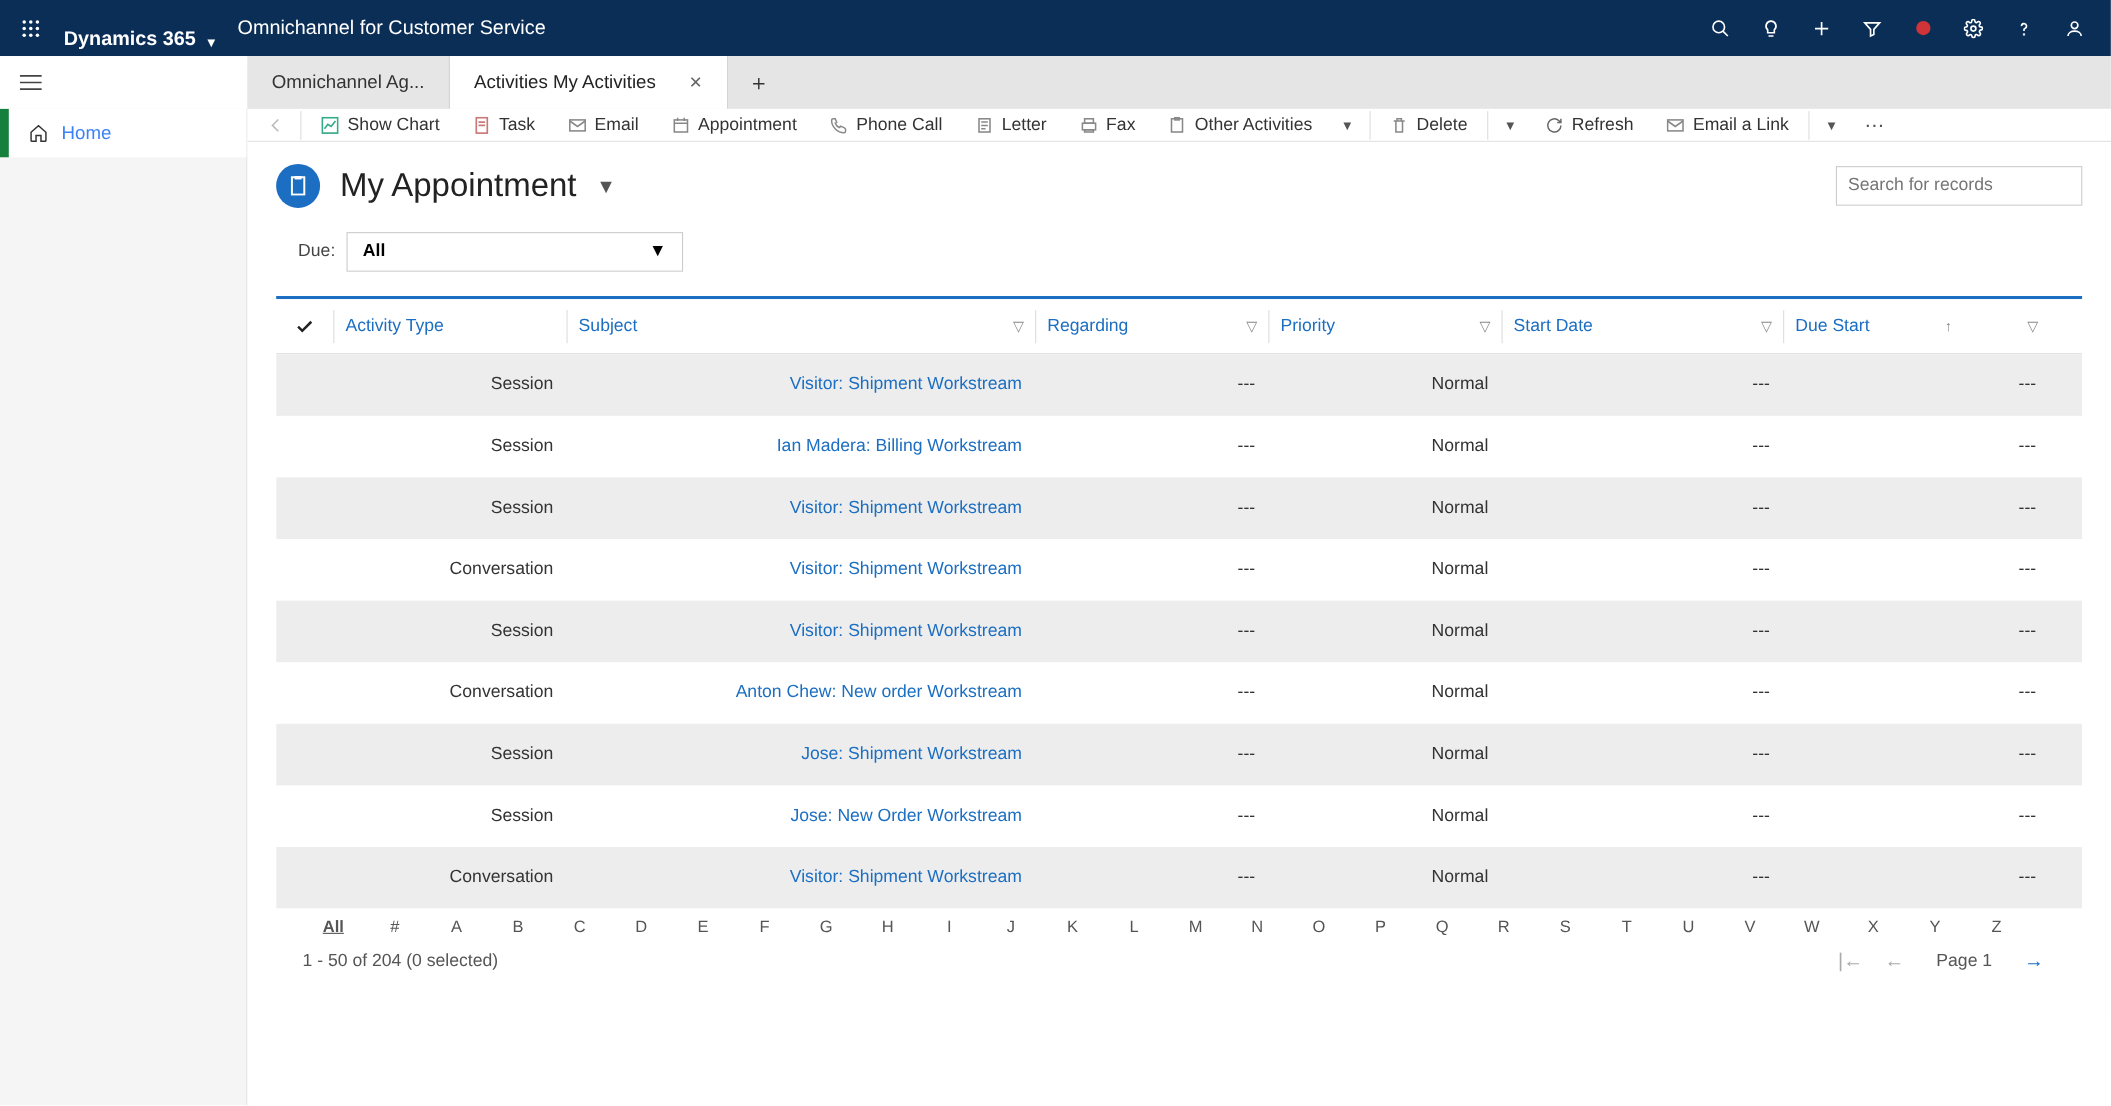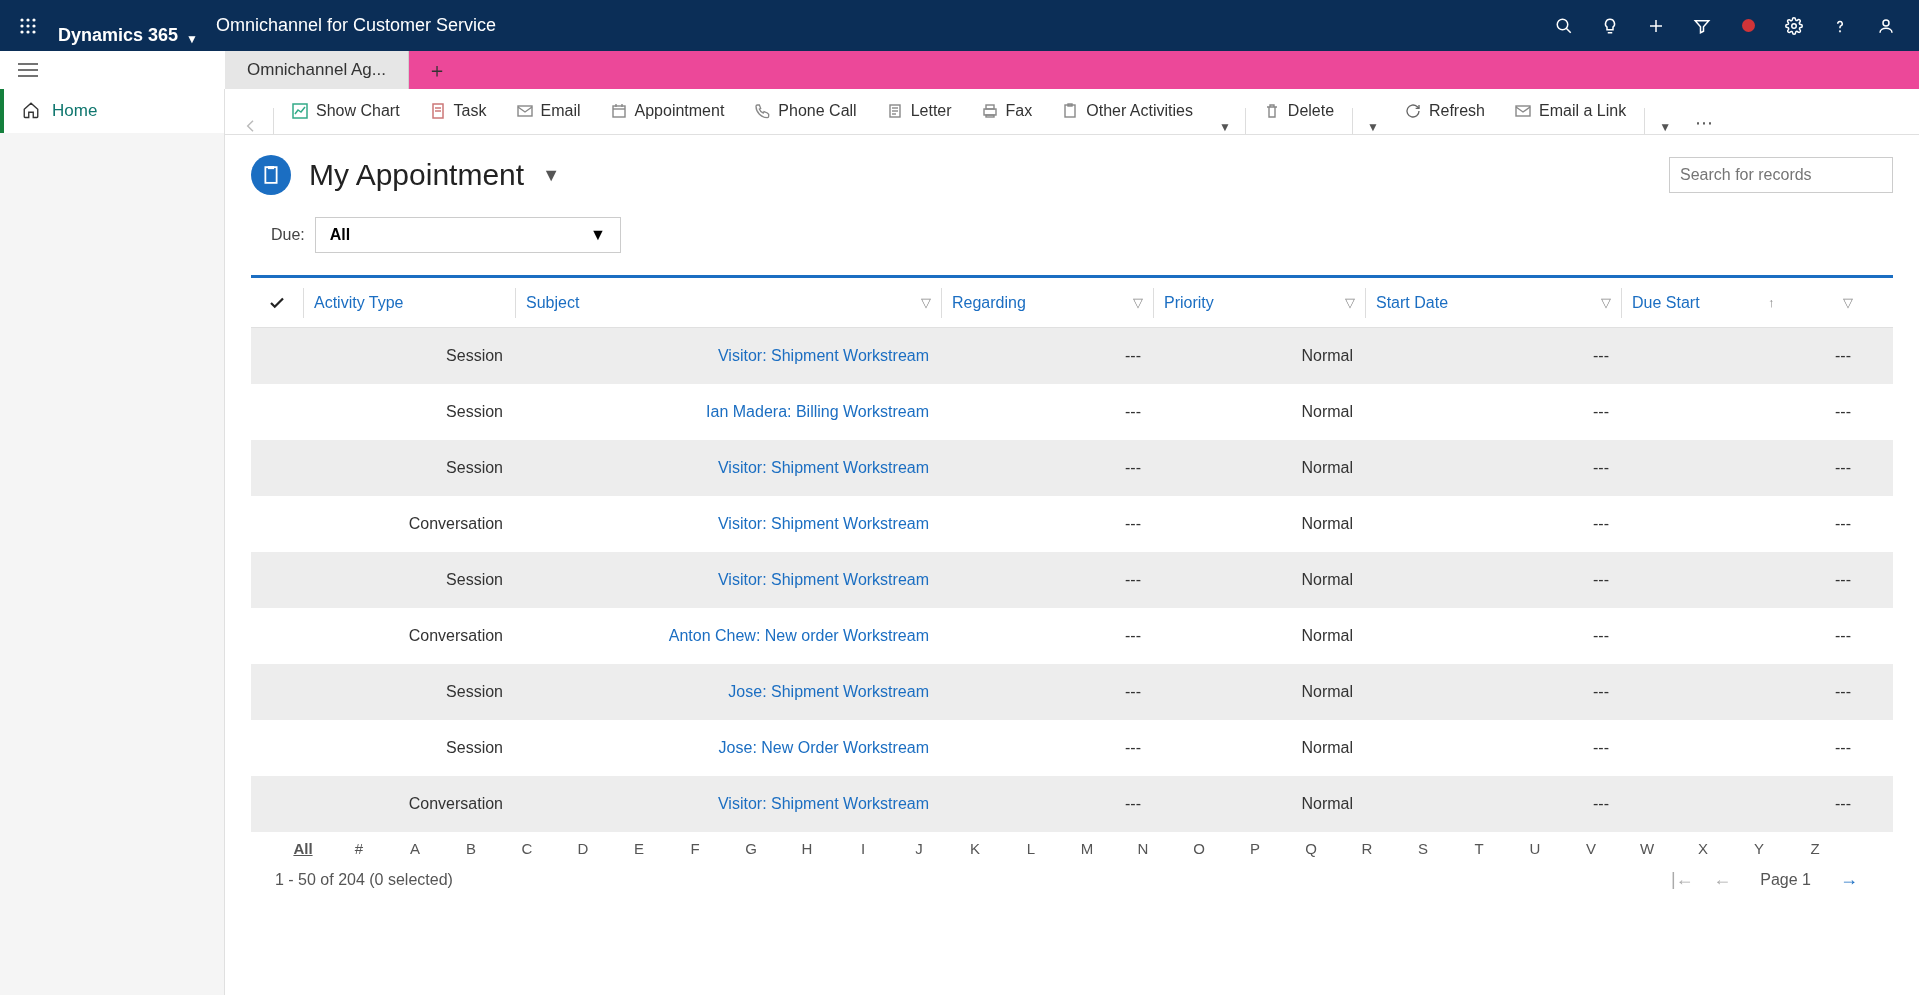--- a/index.html
+++ b/index.html
@@ -7,35 +7,35 @@
 
 .top-bar { background: #0b2e57; height: 51px; display: flex; align-items: center; color: #fff; padding: 0 10px; }
 .app-launcher { width: 36px; height: 36px; display: flex; align-items: center; justify-content: center; cursor: pointer; }
 .brand { font-size: 18px; font-weight: 600; margin-left: 12px; display: flex; align-items: flex-end; gap: 8px; margin-top: 20px; }
 .brand-chevron { font-size: 12px; }
 .app-title { font-size: 18px; font-weight: 400; margin-left: 18px; }
 .top-spacer { flex: 1; }
 .top-icon { width: 46px; height: 51px; display: flex; align-items: center; justify-content: center; cursor: pointer; font-size: 18px; }
 .rec-dot { width: 13px; height: 13px; border-radius: 50%; background: #d13438; }
 
-.sub-header { height: 38px; background: #ec4899; display: flex; align-items: stretch; }
+.sub-header { height: 48px; background: #e5e5e5; display: flex; align-items: stretch; }
 .hamburger-cell { width: 225px; background: #fff; display: flex; align-items: center; padding-left: 18px; }
 .hamburger-cell svg { cursor: pointer; }
 .tab-inactive { display: flex; align-items: center; padding: 0 22px; color: #333; font-size: 17px; border-right: 1px solid #d0d0d0; background: #e6e6e6; cursor: pointer; }
 .tab-active { background: #fff; display: flex; align-items: center; padding: 0 22px; font-size: 17px; color: #222; border-right: 1px solid #d0d0d0; gap: 30px; cursor: default; }
 .tab-active .close { color: #666; font-size: 15px; cursor: pointer; }
 .tab-add { display: flex; align-items: center; padding: 0 18px; font-size: 20px; color: #333; cursor: pointer; }
 
 .content-row { display: flex; height: calc(100% - 99px); }
 .sidebar { width: 225px; background: #f5f5f5; border-right: 1px solid #e0e0e0; }
-.nav-item { display: flex; gap: 12px; padding: 12px 18px; font-size: 17px; color: #0f766e; background: #fff; border-left: 4px solid #15803d; cursor: pointer; }
+.nav-item { display: flex; align-items: center; gap: 12px; padding: 12px 18px; font-size: 17px; color: #3b82f6; background: #fff; border-left: 8px solid #15803d; cursor: pointer; }
 
 .main { flex: 1; display: flex; flex-direction: column; background: #f5f5f5; }
 
-.toolbar { height: 46px; display: flex; align-items: flex-end; background: #fff; border-bottom: 1px solid #e0e0e0; padding: 0 8px; gap: 2px; }
+.toolbar { height: 30px; display: flex; align-items: center; background: #fff; border-bottom: 1px solid #e0e0e0; padding: 0 8px; gap: 2px; }
 .back-btn { width: 36px; display: flex; align-items: center; justify-content: center; color: #999; cursor: pointer; }
 .tool-item { display: flex; align-items: center; gap: 8px; padding: 0 14px; height: 46px; font-size: 16px; color: #333; cursor: pointer; }
 .tool-sep { width: 1px; height: 26px; background: #ddd; margin: 0 2px; }
 .tool-chevron { font-size: 12px; color: #555; padding: 0 10px; cursor: pointer; }
 .tool-more { font-size: 18px; color: #555; padding: 0 12px; cursor: pointer; }
 
 .page-wrap { flex: 1; background: #fff; padding: 20px 26px 0 26px; display: flex; flex-direction: column; overflow: hidden; }
 .title-row { display: flex; align-items: center; gap: 18px; }
 .title-icon { width: 40px; height: 40px; border-radius: 50%; background: #1b6ec2; display: flex; align-items: center; justify-content: center; }
 .page-title { font-size: 30px; color: #222; }
@@ -145,20 +145,24 @@
 <div class="sub-header">
   <div class="hamburger-cell">
     <svg width="20" height="16" viewBox="0 0 20 16" fill="none" stroke="#444" stroke-width="1.5">
         <line x1="0" y1="2" x2="20" y2="2"></line>
         <line x1="0" y1="8" x2="20" y2="8"></line>
         <line x1="0" y1="14" x2="20" y2="14"></line>
       </svg>
   </div>
   <div class="tab-inactive">
     <span>Omnichannel Ag...</span>
+  </div>
+  <div class="tab-active">
+    <span>Activities My Activities</span>
+    <span class="close">✕</span>
   </div>
   <div class="tab-add">＋</div>
 </div>
 
 <div class="content-row">
   <div class="sidebar">
     <div class="nav-item">
       <svg width="18" height="18" viewBox="0 0 24 24" fill="none" stroke="#333" stroke-width="1.8">
           <path d="M3 11l9-8 9 8v10a1 1 0 0 1-1 1h-5v-7h-6v7H4a1 1 0 0 1-1-1z"></path>
         </svg>

